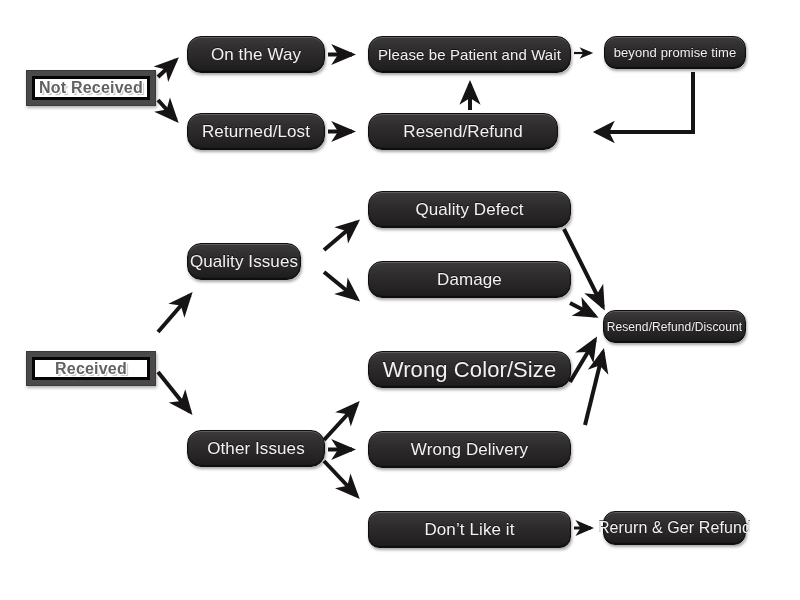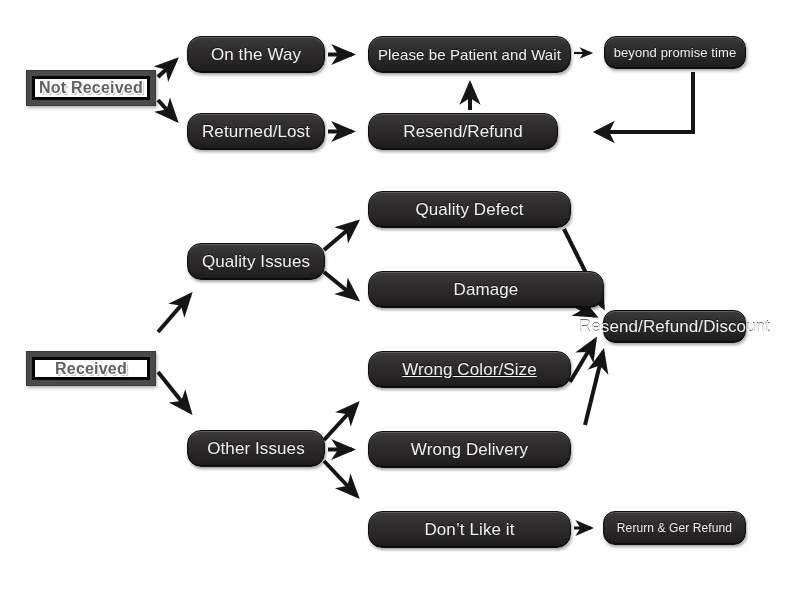--- a/index.html
+++ b/index.html
@@ -166,41 +166,41 @@
         <span class="node-label" style="font-size: 17px;">Resend/Refund</span>
       </div>
       <div class="node" style="left: 604px; top: 36px; width: 142px; height: 33px; border-radius: 12px;">
         <span class="node-label" style="font-size: 13px;">beyond promise time</span>
       </div>
       <div class="root" style="left: 26px; top: 351px; width: 130px; height: 35px;">
         <div class="root-inner">
           <span class="root-label" style="font-size: 16px;">Received</span>
         </div>
       </div>
-      <div class="node" style="left: 187px; top: 243px; width: 138px; height: 37px;">
+      <div class="node" style="left: 187px; top: 243px; width: 114px; height: 37px;">
         <span class="node-label" style="font-size: 17px;">Quality Issues</span>
       </div>
       <div class="node" style="left: 187px; top: 430px; width: 138px; height: 37px;">
         <span class="node-label" style="font-size: 17px;">Other Issues</span>
       </div>
       <div class="node" style="left: 368px; top: 191px; width: 203px; height: 37px;">
         <span class="node-label" style="font-size: 17px;">Quality Defect</span>
       </div>
-      <div class="node" style="left: 368px; top: 271px; width: 236px; height: 37px;">
+      <div class="node" style="left: 368px; top: 261px; width: 203px; height: 37px;">
         <span class="node-label" style="font-size: 17px;">Damage</span>
       </div>
       <div class="node" style="left: 368px; top: 351px; width: 203px; height: 37px;">
-        <span class="node-label" style="font-size: 17px; text-decoration: underline;">Wrong Color/Size</span>
+        <span class="node-label" style="font-size: 22px;">Wrong Color/Size</span>
       </div>
       <div class="node" style="left: 368px; top: 431px; width: 203px; height: 37px;">
         <span class="node-label" style="font-size: 17px;">Wrong Delivery</span>
       </div>
-      <div class="node" style="left: 368px; top: 511px; width: 203px; height: 37px;">
+      <div class="node" style="left: 368px; top: 511px; width: 203px; height: 37px; border-radius: 11px;">
         <span class="node-label" style="font-size: 17px;">Don’t Like it</span>
       </div>
       <div class="node" style="left: 603px; top: 310px; width: 143px; height: 33px; border-radius: 12px;">
-        <span class="node-label" style="font-size: 17px;">Resend/Refund/Discount</span>
+        <span class="node-label" style="font-size: 12px;">Resend/Refund/Discount</span>
       </div>
       <div class="node" style="left: 603px; top: 511px; width: 143px; height: 34px; border-radius: 12px;">
-        <span class="node-label" style="font-size: 12px;">Rerurn &amp; Ger Refund</span>
+        <span class="node-label" style="font-size: 16px;">Rerurn &amp; Ger Refund</span>
       </div>
     </div>
 </div>
 
 </body></html>

